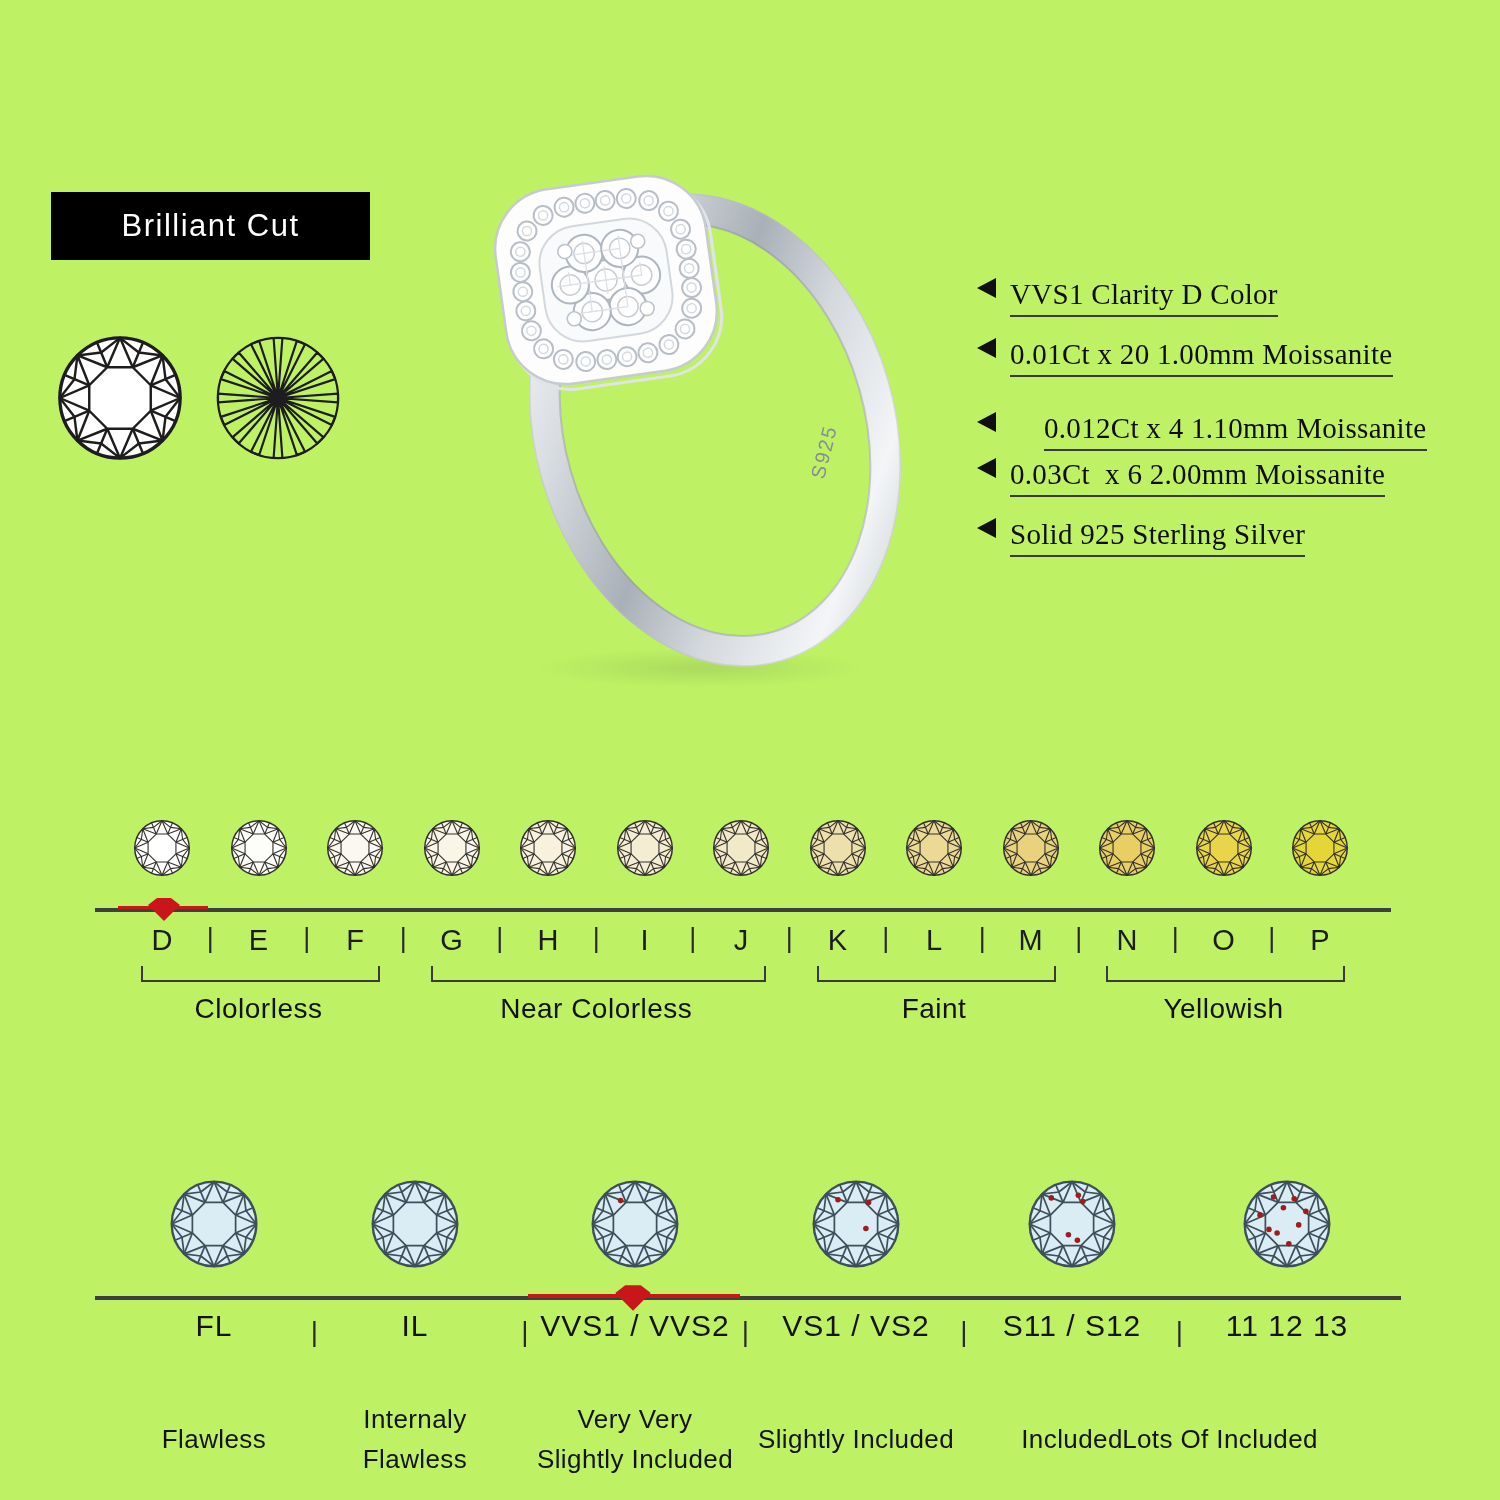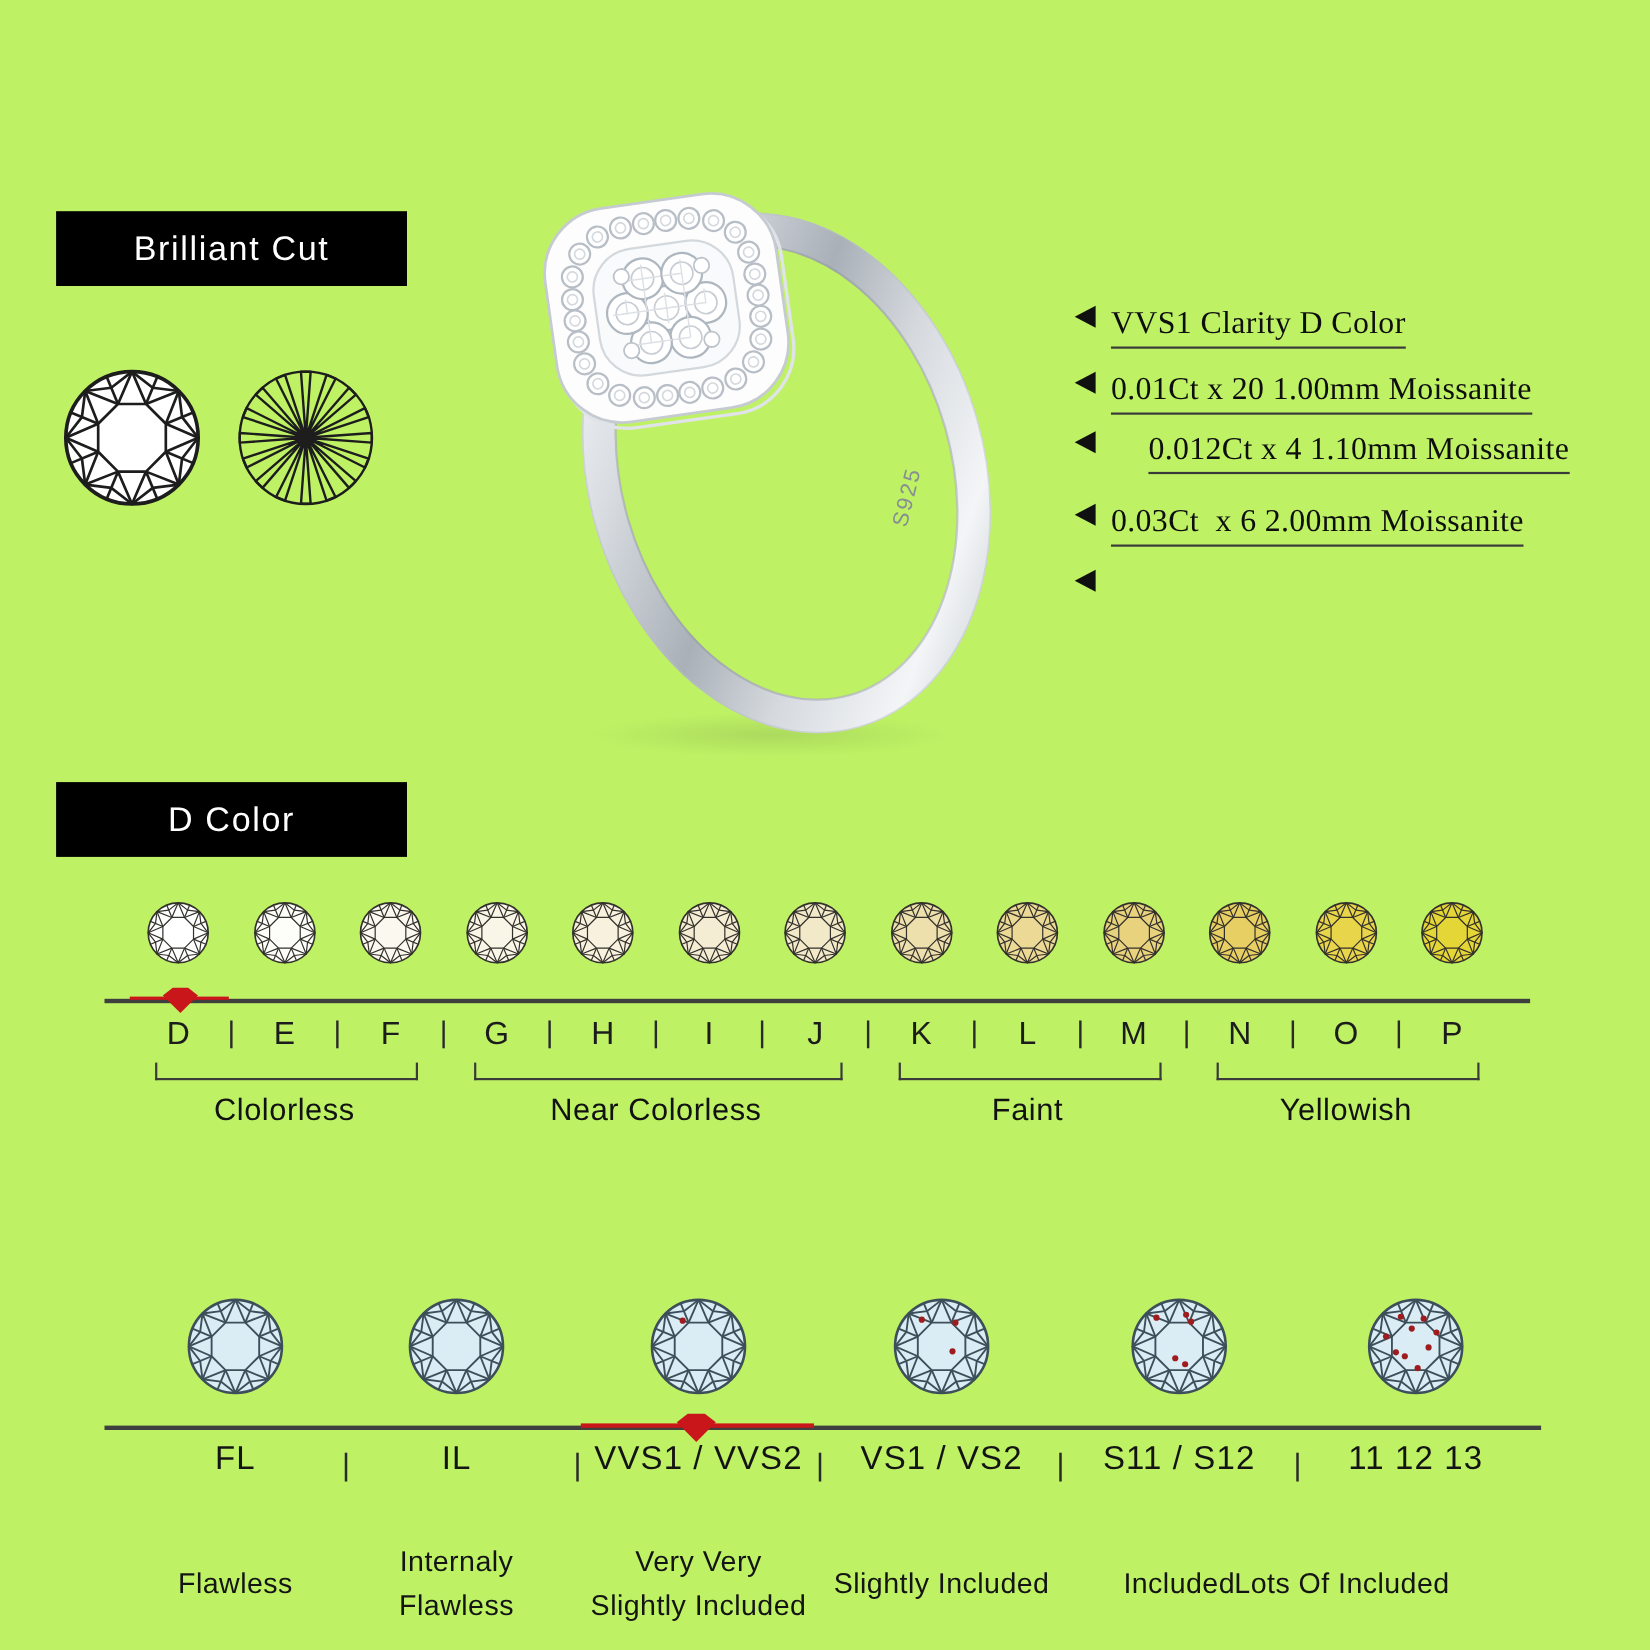--- a/index.html
+++ b/index.html
@@ -201,36 +201,34 @@
 
   <div id="spec-list">
       <div class="spec-item" style="top: 278px;">
         <div class="spec-tri"></div>
         <div class="spec-text">VVS1 Clarity D Color</div>
       </div>
       <div class="spec-item" style="top: 338px;">
         <div class="spec-tri"></div>
         <div class="spec-text">0.01Ct x 20 1.00mm Moissanite</div>
       </div>
-      <div class="spec-item" style="top: 392px; gap: 48px;">
+      <div class="spec-item" style="top: 412px; gap: 48px;">
         <div class="spec-tri"></div>
         <div class="spec-text">0.012Ct x 4 1.10mm Moissanite</div>
       </div>
       <div class="spec-item" style="top: 458px;">
         <div class="spec-tri"></div>
         <div class="spec-text">0.03Ct  x 6 2.00mm Moissanite</div>
       </div>
       <div class="spec-item" style="top: 518px;">
         <div class="spec-tri"></div>
+        <div class="spec-text">Solid 925 Sterling Silver</div>
       </div>
     </div>
 
-  <div class="label-box" id="box-dcolor">
-    <span>D Color</span>
-  </div>
 
   <div id="color-stones">
       <div class="stone" style="left: 133px; top: 819px; width: 58px; height: 58px;">
         <svg viewBox="0 0 100 100">
           <g fill="none" stroke="#33312c" stroke-width="1.9" stroke-linejoin="round">
             <circle cx="50" cy="50" r="47" fill="#ffffff" stroke-width="2.6"></circle>
             <polygon points="74.02,40.05 59.95,25.98 40.05,25.98 25.98,40.05 25.98,59.95 40.05,74.02 59.95,74.02 74.02,59.95"></polygon>
             <polygon points="97.00,50.00 85.57,35.27 83.23,16.77 64.73,14.43 50.00,3.00 35.27,14.43 16.77,16.77 14.43,35.27 3.00,50.00 14.43,64.73 16.77,83.23 35.27,85.57 50.00,97.00 64.73,85.57 83.23,83.23 85.57,64.73"></polygon>
             <polyline points="74.02,59.95 97.00,50.00 74.02,40.05"></polyline>
             <polyline points="74.02,40.05 93.42,32.01"></polyline>

